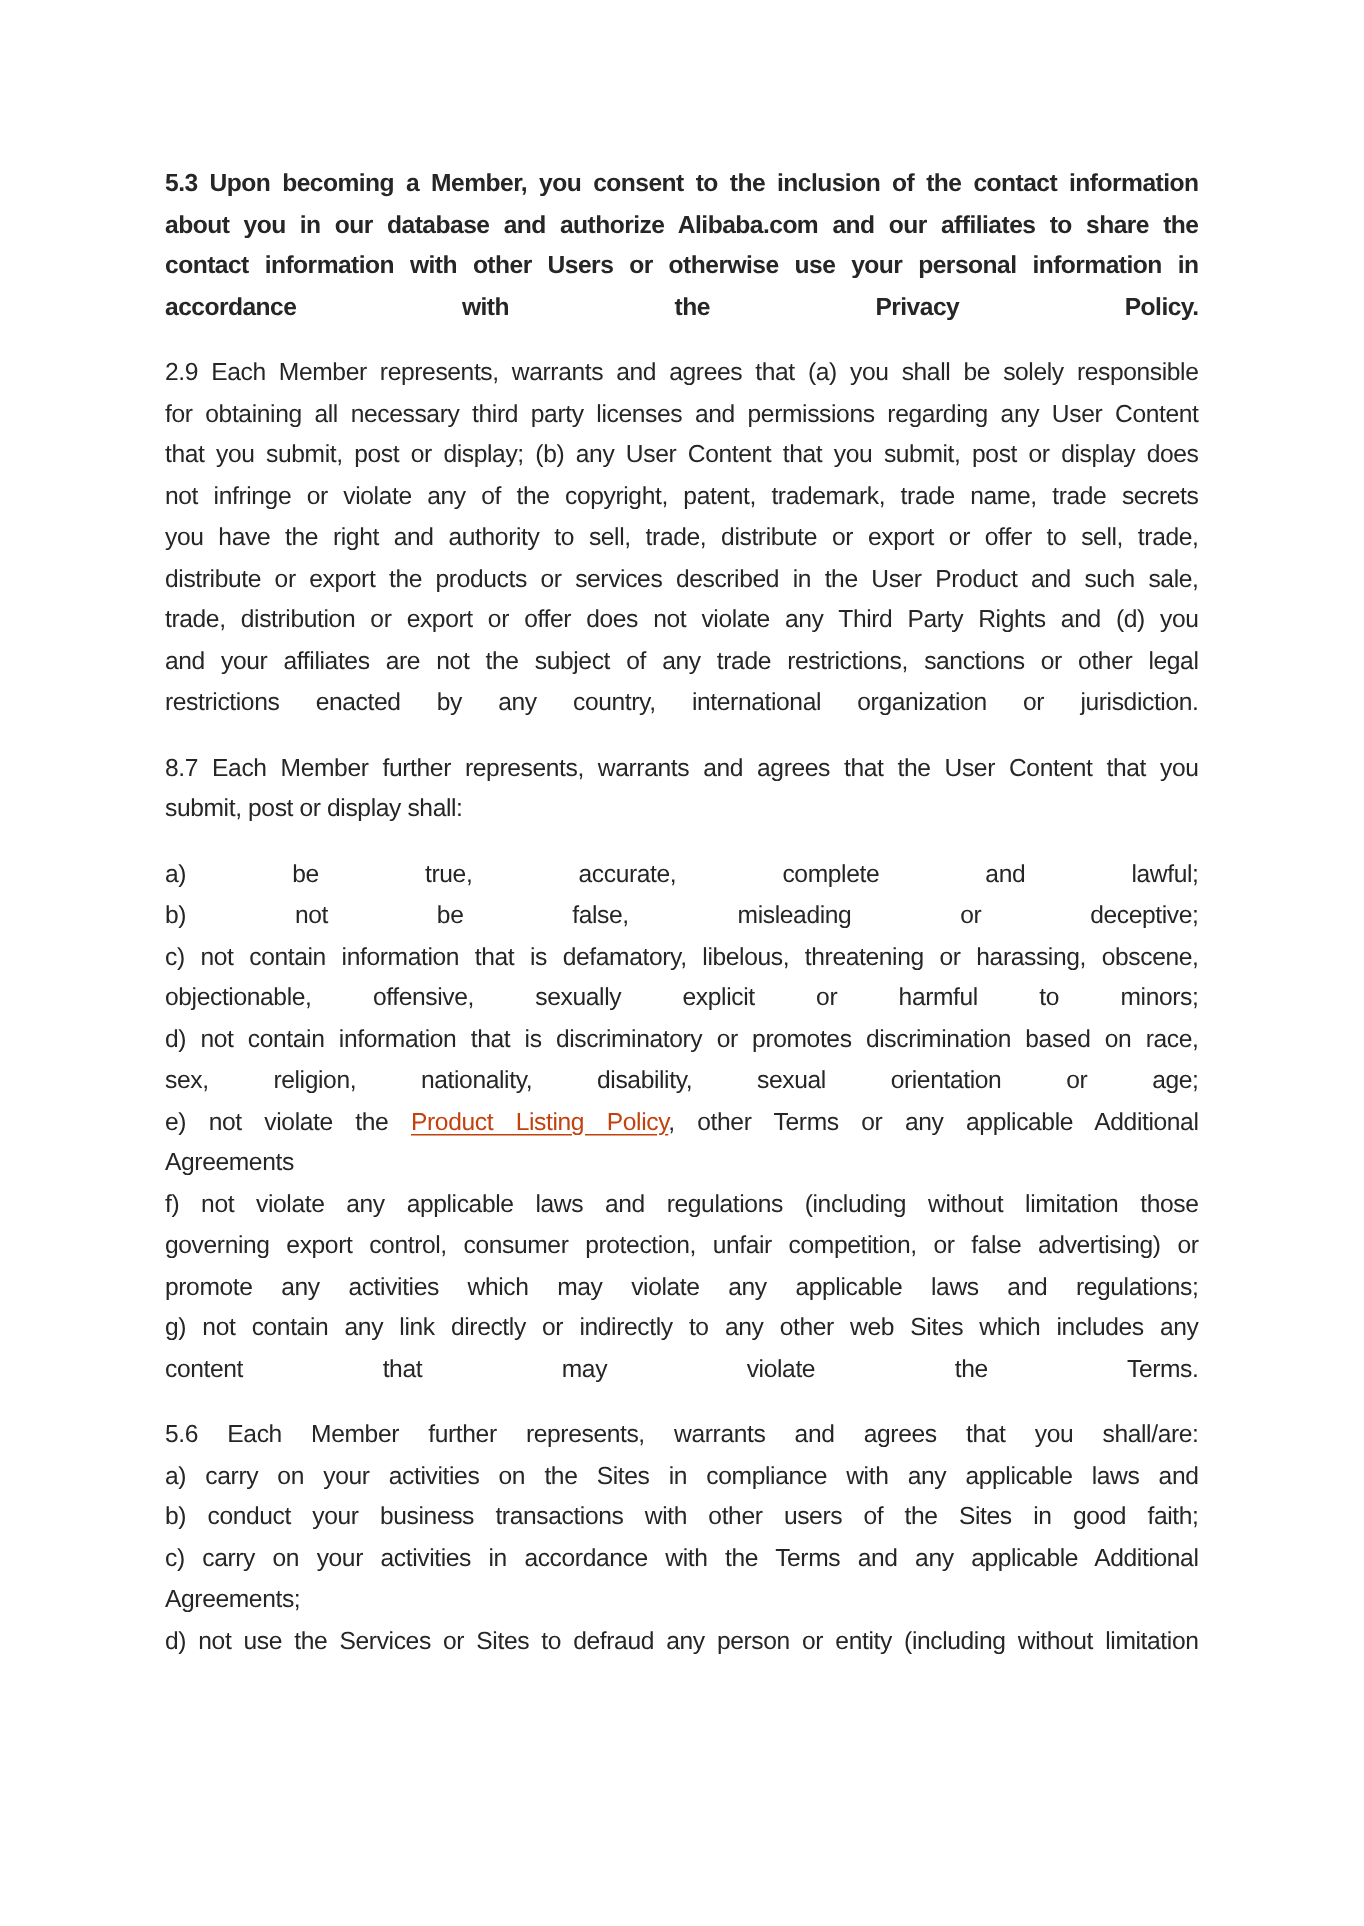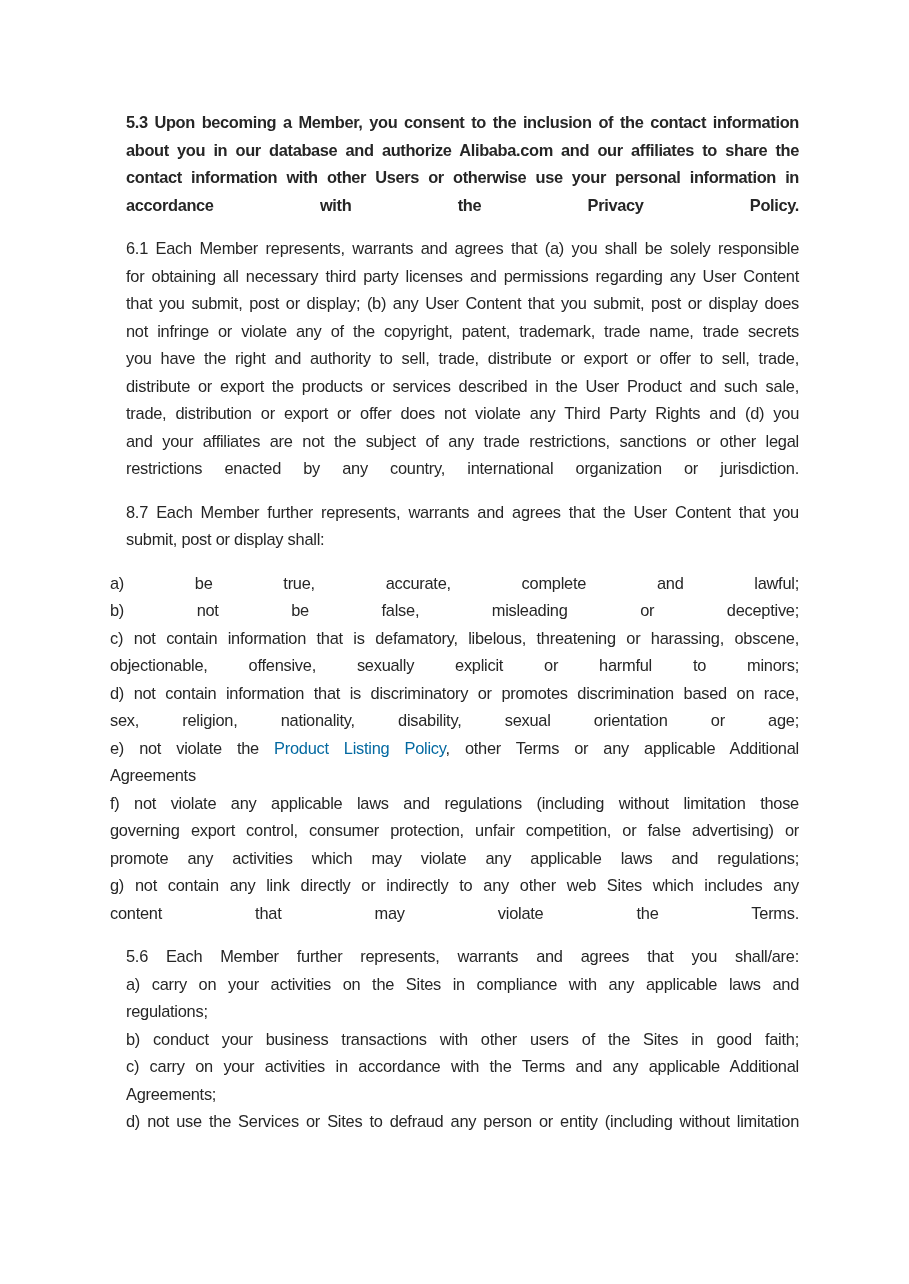--- a/index.html
+++ b/index.html
@@ -2,45 +2,45 @@
 <html><head>
 <meta charset="utf-8">
 <style>
   html, body { margin: 0; padding: 0; background: #ffffff; }
   body { width: 909px; height: 1284px; position: relative; overflow: hidden; }
   .page {
     position: absolute; left: 110px; top: 109px; width: 689px;
     font-family: "Liberation Sans", sans-serif;
     font-size: 16.4px; color: #262626; letter-spacing: -0.25px;
   }
-  .para { margin: 0 0 16px 16px; }
+  .para { margin: 0 0 16px 0; }
   .line {
     display: block; height: 27.5px; line-height: 27.5px;
     text-align: justify; text-align-last: justify; white-space: nowrap;
   }
   .line.last-left { text-align-last: left; }
   .bold { font-weight: bold; }
   .para.bold .line { letter-spacing: -0.35px; }
-  .link { color: #0369a1; text-underline-offset: 3px; margin-top: 38px; }
+  .link { color: #c2410c; text-decoration: underline; text-underline-offset: 3px; margin-top: 38px; }
   .list { margin: 0 0 16px 0; }
 </style>
 </head>
 <body>
 
 <div class="page">
 
   <div class="para bold">
     <span class="line">5.3 Upon becoming a Member, you consent to the inclusion of the contact information</span>
     <span class="line">about you in our database and authorize Alibaba.com and our affiliates to share the</span>
     <span class="line">contact information with other Users or otherwise use your personal information in</span>
     <span class="line">accordance with the Privacy Policy.</span>
   </div>
 
   <div class="para">
-    <span class="line">6.1 Each Member represents, warrants and agrees that (a) you shall be solely responsible</span>
+    <span class="line">2.9 Each Member represents, warrants and agrees that (a) you shall be solely responsible</span>
     <span class="line">for obtaining all necessary third party licenses and permissions regarding any User Content</span>
     <span class="line">that you submit, post or display; (b) any User Content that you submit, post or display does</span>
     <span class="line">not infringe or violate any of the copyright, patent, trademark, trade name, trade secrets</span>
     <span class="line">you have the right and authority to sell, trade, distribute or export or offer to sell, trade,</span>
     <span class="line">distribute or export the products or services described in the User Product and such sale,</span>
     <span class="line">trade, distribution or export or offer does not violate any Third Party Rights and (d) you</span>
     <span class="line">and your affiliates are not the subject of any trade restrictions, sanctions or other legal</span>
     <span class="line">restrictions enacted by any country, international organization or jurisdiction.</span>
   </div>
 
@@ -61,20 +61,19 @@
     <span class="line">f) not violate any applicable laws and regulations (including without limitation those</span>
     <span class="line">governing export control, consumer protection, unfair competition, or false advertising) or</span>
     <span class="line">promote any activities which may violate any applicable laws and regulations;</span>
     <span class="line">g) not contain any link directly or indirectly to any other web Sites which includes any</span>
     <span class="line">content that may violate the Terms.</span>
   </div>
 
   <div class="para">
     <span class="line">5.6 Each Member further represents, warrants and agrees that you shall/are:</span>
     <span class="line">a) carry on your activities on the Sites in compliance with any applicable laws and</span>
-    <span class="line last-left">regulations;</span>
     <span class="line">b) conduct your business transactions with other users of the Sites in good faith;</span>
     <span class="line">c) carry on your activities in accordance with the Terms and any applicable Additional</span>
     <span class="line last-left">Agreements;</span>
     <span class="line">d) not use the Services or Sites to defraud any person or entity (including without limitation</span>
   </div>
 
 </div>
 
 </body></html>

